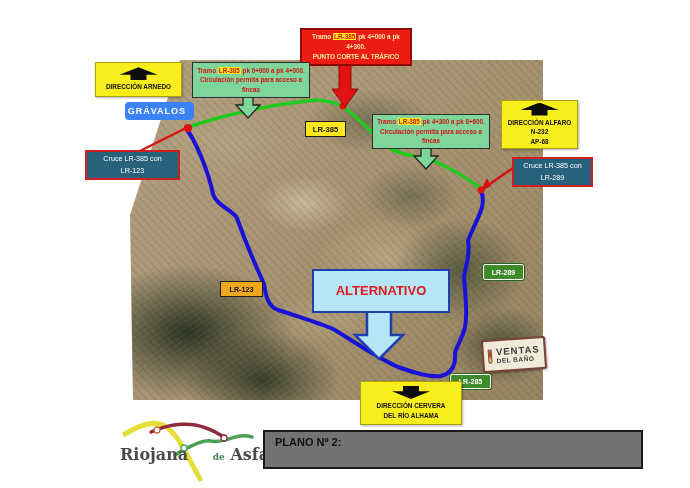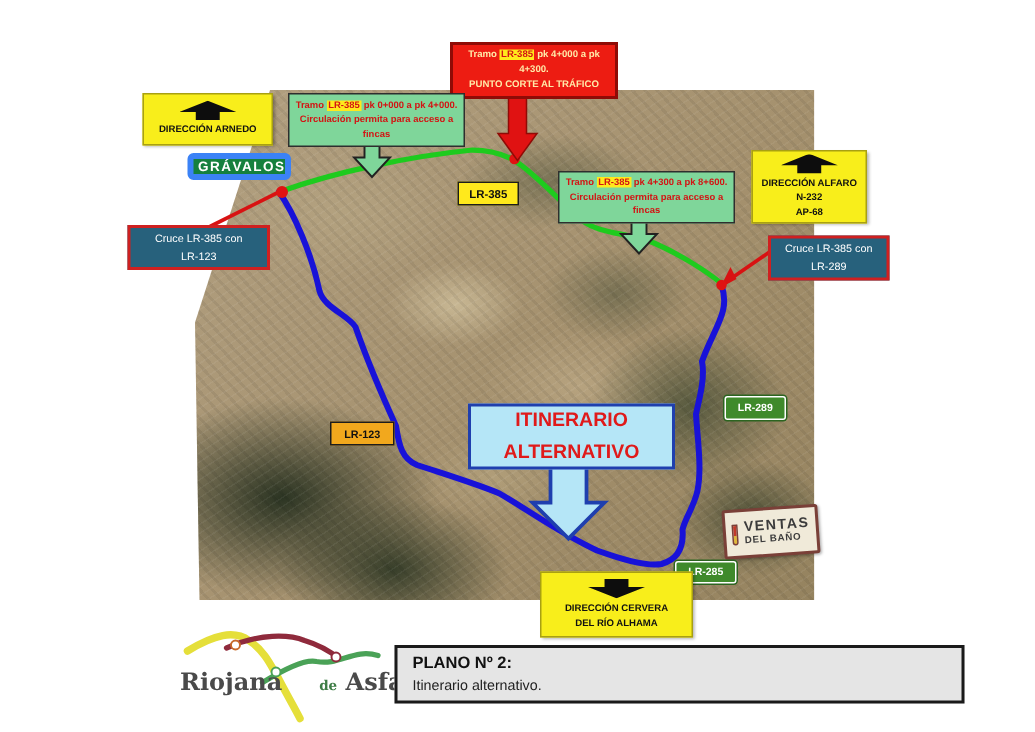--- a/index.html
+++ b/index.html
@@ -46,38 +46,38 @@
   .cruce{background:#27617c;border:2.5px solid #cf2020;color:#fff;font-weight:normal;
         font-size:7.2px;line-height:1.7;text-align:center;display:flex;flex-direction:column;
         justify-content:center;box-sizing:border-box;}
   .road-yellow{background:#ffe91c;border:1.5px solid #1d1d1d;color:#111;font-weight:bold;
         font-size:7.6px;display:flex;align-items:center;justify-content:center;box-sizing:border-box;}
   .road-orange{background:#f2a81d;border:1.5px solid #1d1d1d;color:#111;font-weight:bold;
         font-size:7.2px;display:flex;align-items:center;justify-content:center;box-sizing:border-box;}
   .road-green{background:#3f8a2b;border:1.5px solid #fff;box-shadow:0 0 0 1px #2c6420;
         color:#fff;font-weight:bold;font-size:7px;display:flex;align-items:center;
         justify-content:center;border-radius:2px;box-sizing:border-box;}
-  .town-dark{background:#15803d;border:4px solid #3b82f6;border-radius:4px;color:#fff;
+  .town-dark{background:#3b82f6;border:8px solid #3b82f6;border-radius:4px;color:#fff;
         font-weight:bold;font-size:9px;letter-spacing:1px;display:flex;align-items:center;
-        justify-content:space-between;gap:3px;box-sizing:border-box;}
+        justify-content:flex-end;gap:3px;box-sizing:border-box;}
   .town-dark .emblem{width:5px;height:9px;background:#9a8d84;border-radius:2px;}
   .itin{background:#b5e6f7;border:2px solid #1f3fae;color:#e01a1a;font-weight:bold;
         font-size:13px;line-height:1.6;text-align:center;display:flex;flex-direction:column;
         justify-content:center;box-sizing:border-box;}
   .ventas{background:#f0ead9;border:2px solid #7a4038;border-radius:2px;
         transform:rotate(-4deg);display:flex;align-items:center;gap:4px;padding:3px 4px;
         box-sizing:border-box;box-shadow:1px 1px 2px rgba(0,0,0,.3);}
   .ventas .shield{width:9px;height:12px;border-radius:1px 1px 4px 4px;
         background:linear-gradient(180deg,#c23a2a 55%,#e0b83a 55%);border:1px solid #7a4038;}
   .ventas .vt1{font-weight:bold;font-size:9.5px;color:#3c3c3c;letter-spacing:1px;line-height:1.1;}
   .ventas .vt2{font-weight:bold;font-size:6.5px;color:#3c3c3c;letter-spacing:.5px;line-height:1.1;}
 
   
   .title-block{left:263px;top:430px;width:380px;height:39px;border:2px solid #1a1a1a;
-        background:#e5e5e5;box-sizing:border-box;padding:4px 10px;}
+        background:#737373;box-sizing:border-box;padding:4px 10px;}
   .title-block .t1{font-weight:bold;font-size:11px;color:#111;}
   .title-block .t2{font-size:9.5px;color:#222;margin-top:4px;}
   .logo{left:118px;top:417px;width:190px;height:66px;}
   .logo-text{position:absolute;left:2px;top:28px;width:186px;
         font-family:"DejaVu Serif",serif;font-weight:bold;color:#4a4a4a;font-size:16px;
         white-space:nowrap;}
   .logo-text .de{font-size:9px;color:#3e7d46;margin-left:19px;}
 </style>
 </head>
 <body>
@@ -149,21 +149,20 @@
   </div>
 
   <div class="abs road-green" style="left:483px;top:264px;width:41px;height:16px;">
     <span>LR-289</span>
   </div>
   <div class="abs road-orange" style="left:220px;top:281px;width:43px;height:16px;">
     <span>LR-123</span>
   </div>
 
   <div class="abs itin" style="left:312px;top:269px;width:138px;height:44px;">
-    <div>ITINERARIO</div>
     <div>ALTERNATIVO</div>
   </div>
 
   <div class="abs ventas" style="left:482px;top:338px;width:64px;height:33px;">
     <span class="shield"></span>
     <span>
       <div class="vt1">VENTAS</div>
       <div class="vt2">DEL BAÑO</div>
     </span>
   </div>
@@ -191,16 +190,15 @@
     </svg>
     <div class="logo-text">
       <span>Riojana</span>
       <span class="de">de</span>
       <span>Asfaltos</span>
     </div>
   </div>
 
   <div class="abs title-block">
     <div class="t1">PLANO Nº 2:</div>
-    <div class="t2">Itinerario alternativo.</div>
   </div>
 
 </div>
 
 </body></html>

